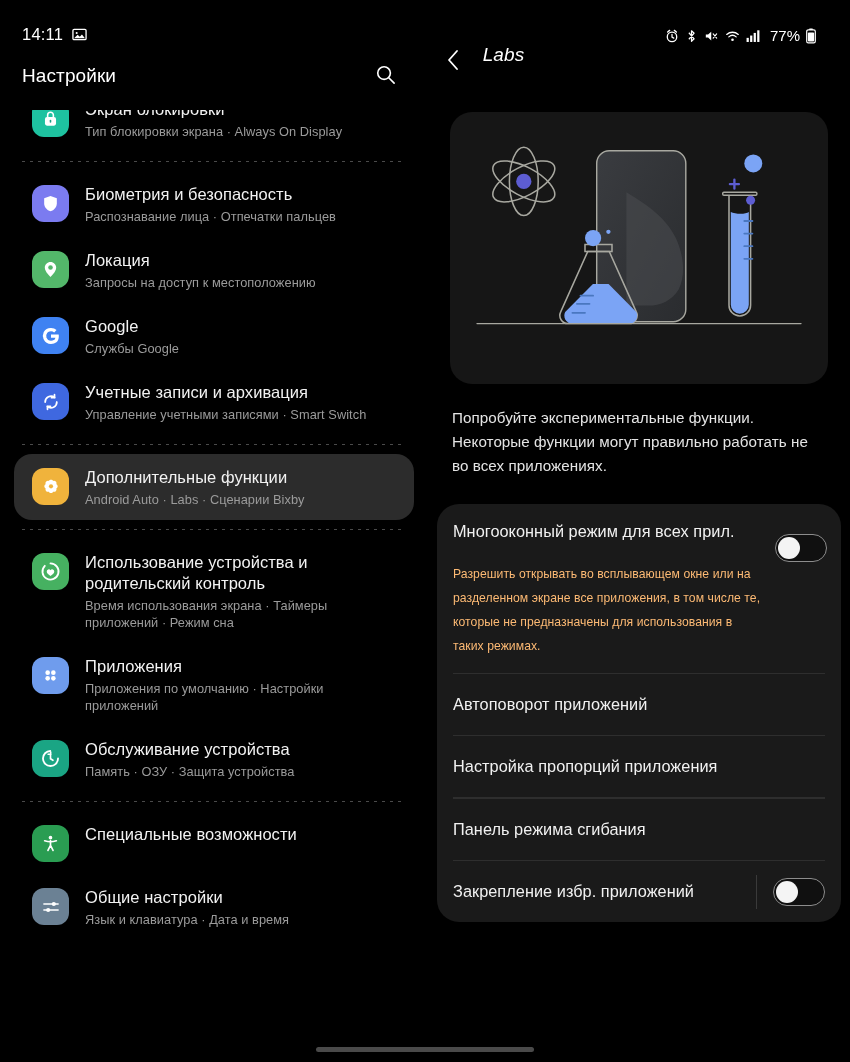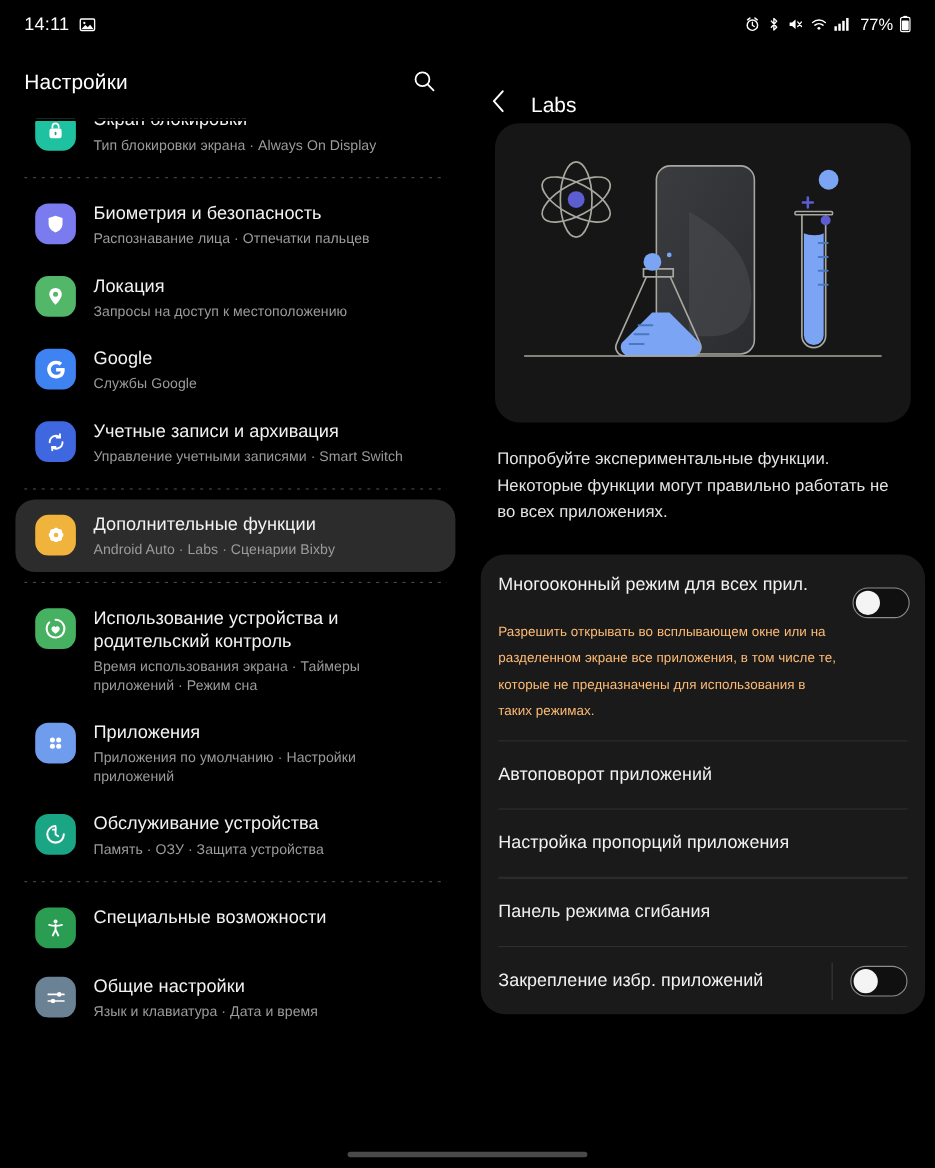--- a/index.html
+++ b/index.html
@@ -7,43 +7,43 @@
     width: 850px; height: 1062px;
     background: #000000;
     font-family: "Liberation Sans", sans-serif;
     overflow: hidden;
   }
   .screen { position: relative; width: 850px; height: 1062px; background: #000; }
 
   
   .statusbar {
     position: absolute; top: 0; left: 0; width: 850px; height: 44px;
-    display: flex; align-items: center; justify-content: space-between;
-    padding: 0 22px 0 22px;
+    display: flex; align-items: flex-end; justify-content: space-between;
+    padding: 0 34px 0 22px;
   }
   .sb-left { display: flex; align-items: center; gap: 9px; }
   .sb-time { color: #fff; font-size: 16.5px; letter-spacing: .2px; }
   .sb-right { display: flex; align-items: center; gap: 6px; }
   .sb-pct { color: #fff; font-size: 15px; margin-left: 4px; }
   .sb-ico { display: block; }
 
   
   .header {
     position: absolute; top: 44px; left: 0; width: 827px; height: 64px;
     display: flex; align-items: center;
   }
   .hdr-left {
     width: 428px; height: 64px; display: flex; align-items: center;
     padding-left: 22px; padding-right: 14px;
   }
   .hdr-title { color: #ffffff; font-size: 19px; letter-spacing: .1px; }
   .hdr-search { margin-left: auto; cursor: pointer; padding: 6px; }
   .hdr-right {
-    width: 422px; height: 64px; display: flex; align-items: flex-end;
-    padding-left: 20px; gap: 14px;
+    width: 422px; height: 64px; display: flex; align-items: flex-start;
+    padding-left: 20px; gap: 14px; font-style: italic;
   }
   .hdr-back { cursor: pointer; padding: 4px 8px; display: flex; align-items: center;}
   .hdr-sub { color: #ffffff; font-size: 19px; letter-spacing: .1px; }
 
   
   .body-area {
     position: absolute; top: 108px; left: 0; width: 850px; height: 954px;
     display: flex;
   }
   .pane-left {

